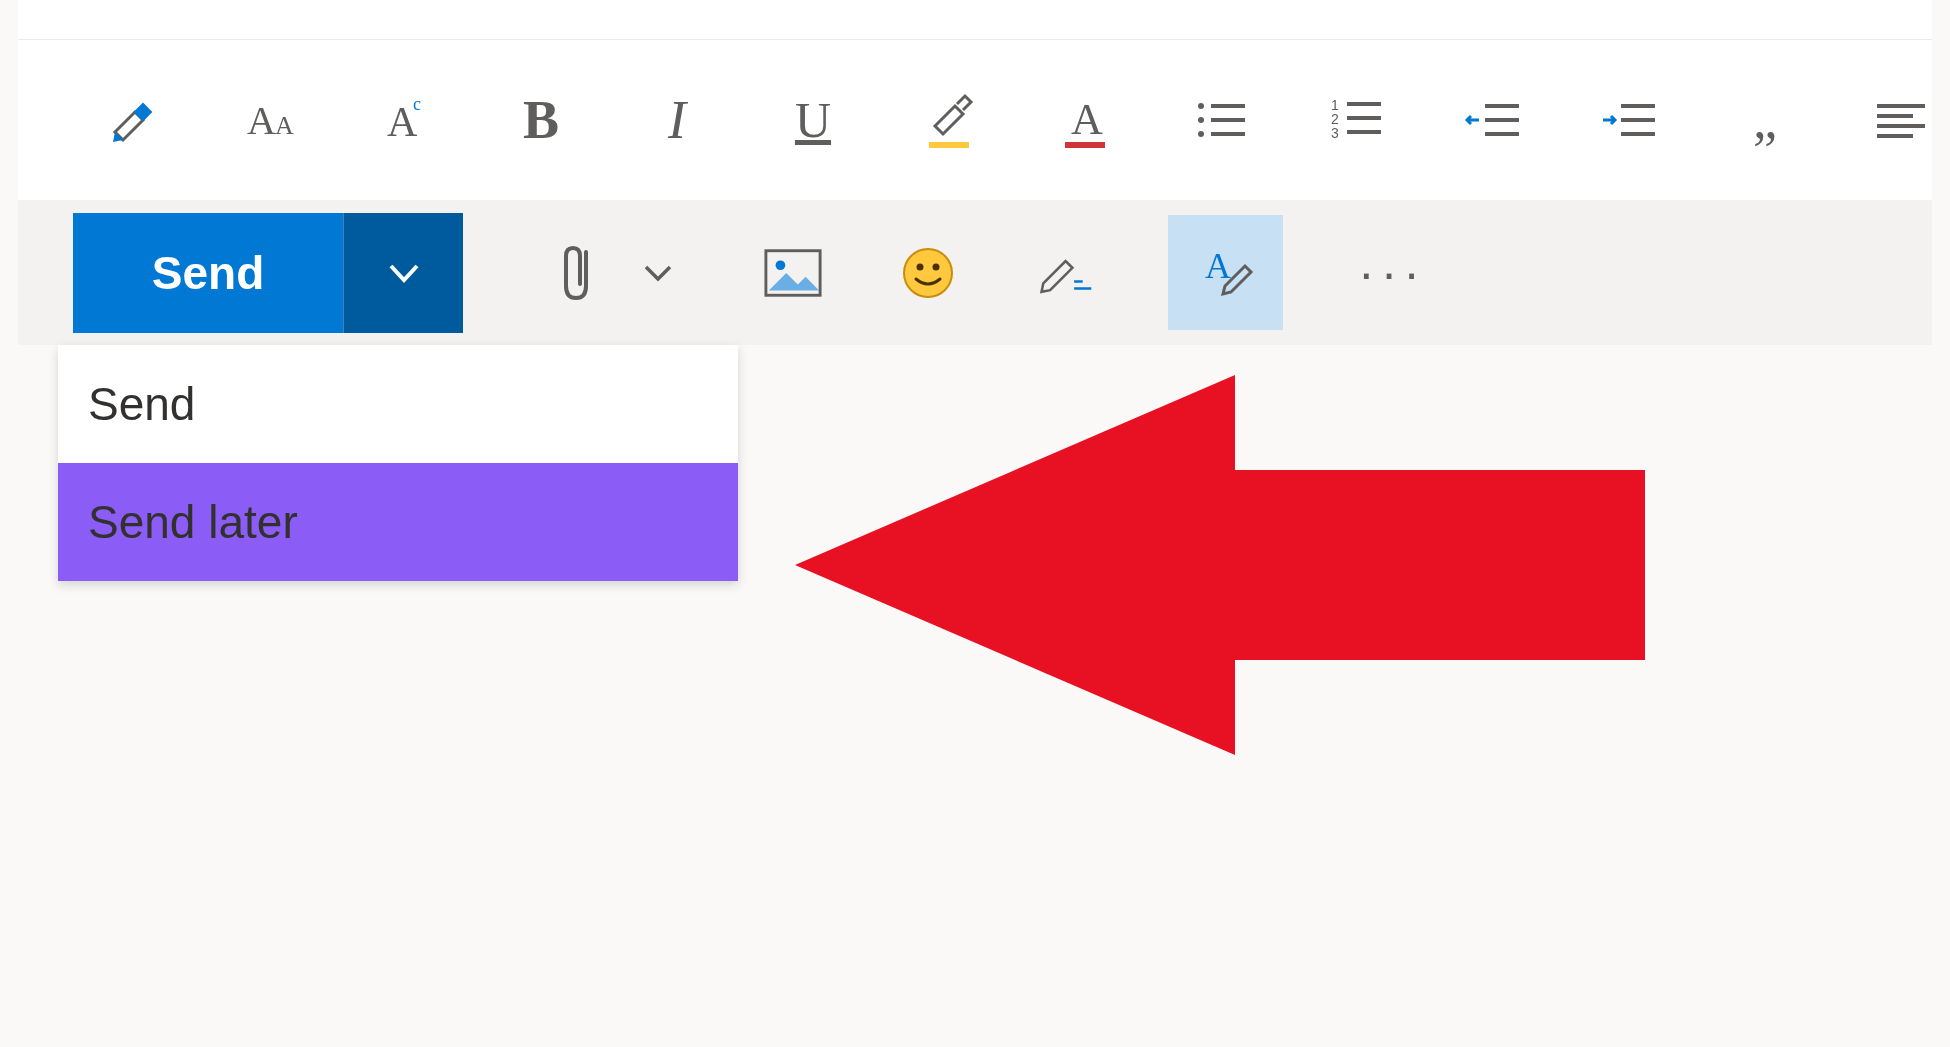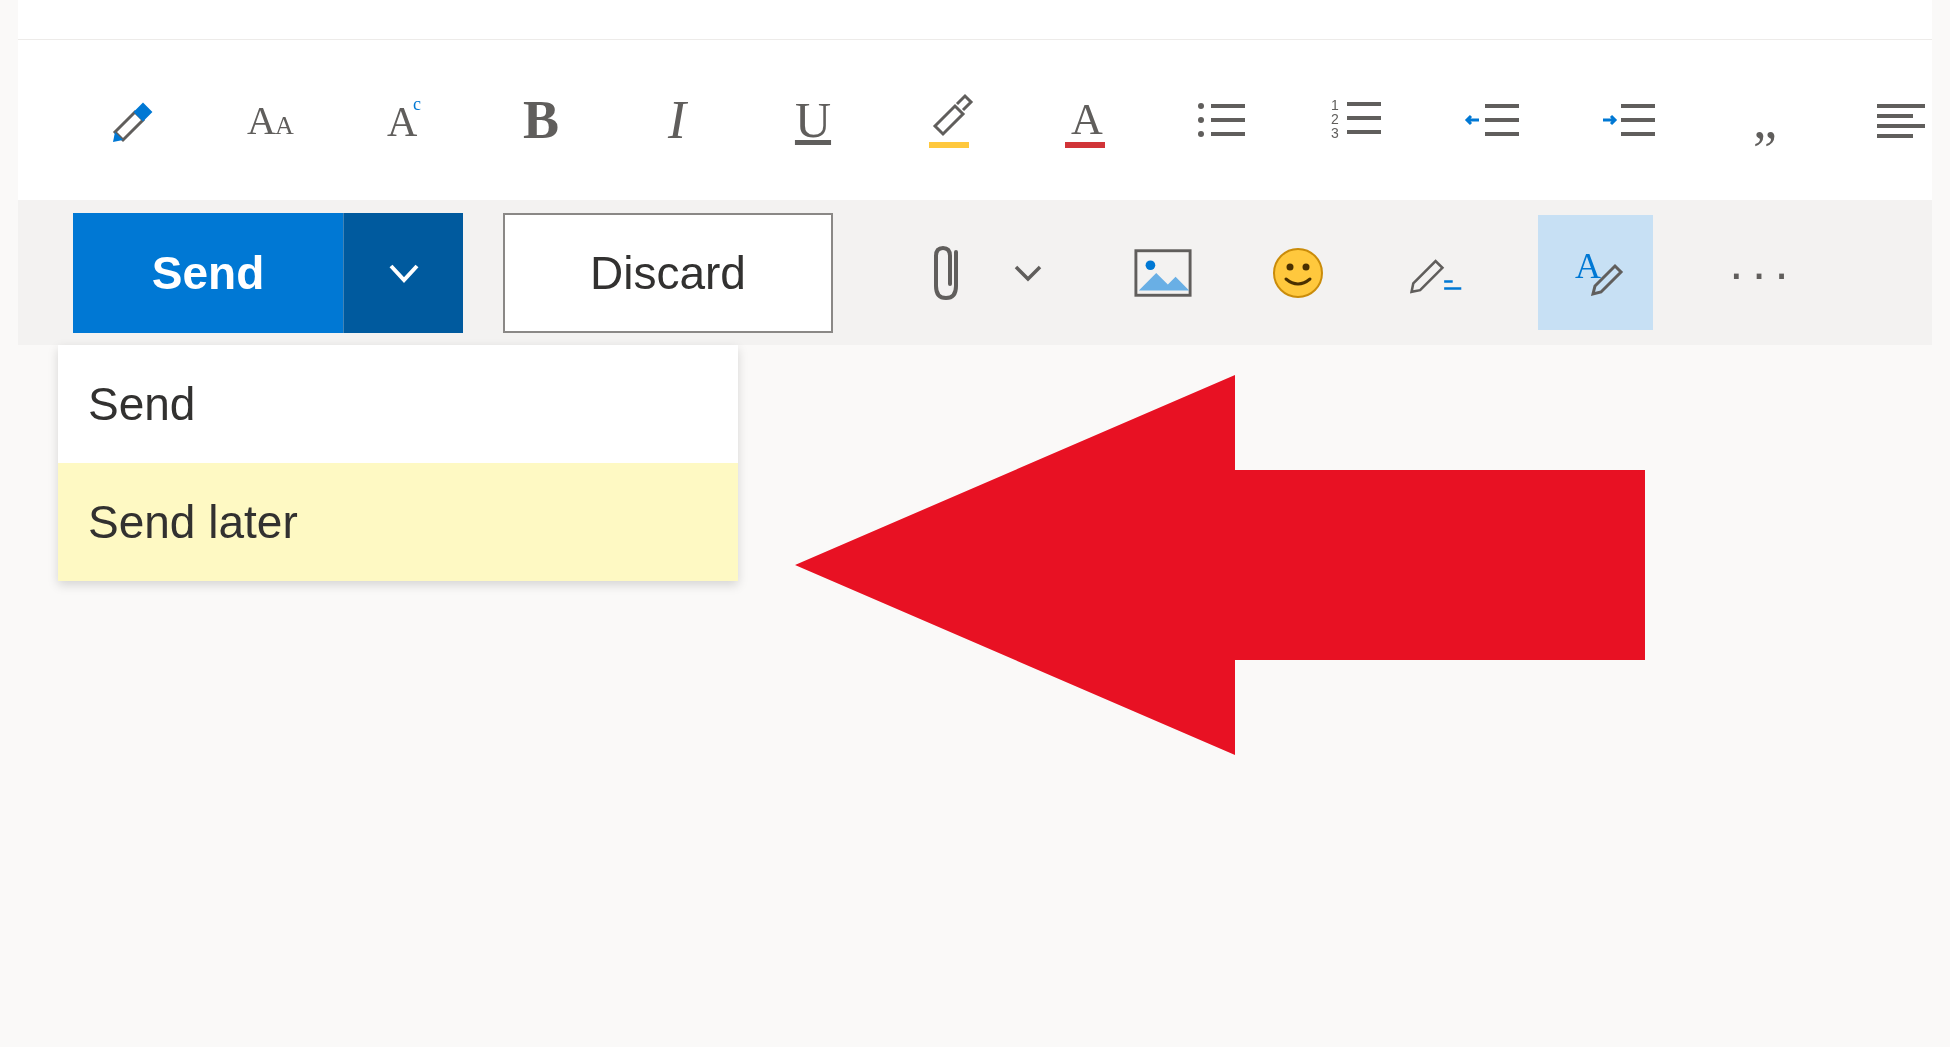--- a/index.html
+++ b/index.html
@@ -120,21 +120,21 @@
       box-shadow: 0 4px 10px rgba(0,0,0,0.15);
       z-index: 10;
     }
     .dropdown-item {
       padding: 32px 30px;
       font-size: 46px;
       color: #323130;
       cursor: pointer;
     }
     .dropdown-item.hovered {
-      background: #fef9c3;
+      background: #8b5cf6;
     }
     .red-arrow {
       position: absolute;
       top: 375px;
       left: 795px;
       z-index: 5;
     }
     .more-dots {
       font-size: 50px;
       letter-spacing: 6px;
@@ -241,21 +241,20 @@
 
 <div class="action-toolbar">
   <div class="send-split">
     <button class="send-main">Send</button>
     <button class="send-arrow">
       <svg width="38" height="38" viewBox="0 0 38 38">
         <path d="M 6 12 L 19 26 L 32 12" stroke="#ffffff" stroke-width="4" fill="none"></path>
       </svg>
     </button>
   </div>
-  <button class="discard-btn">Discard</button>
 
   <div class="attach-group">
     <div class="tool-icon" style="margin-left:0;">
       <svg width="44" height="66" viewBox="0 0 44 66">
         <path d="M 30 12 L 30 46 Q 30 58 20 58 Q 10 58 10 46 L 10 16 Q 10 8 17 8 Q 24 8 24 16 L 24 44" stroke="#605e5c" stroke-width="4" fill="none" stroke-linecap="round"></path>
       </svg>
     </div>
     <div class="tool-icon attach-chevron" style="margin-left:20px;">
       <svg width="34" height="34" viewBox="0 0 34 34">
         <path d="M 5 11 L 17 23 L 29 11" stroke="#605e5c" stroke-width="3.5" fill="none"></path>

